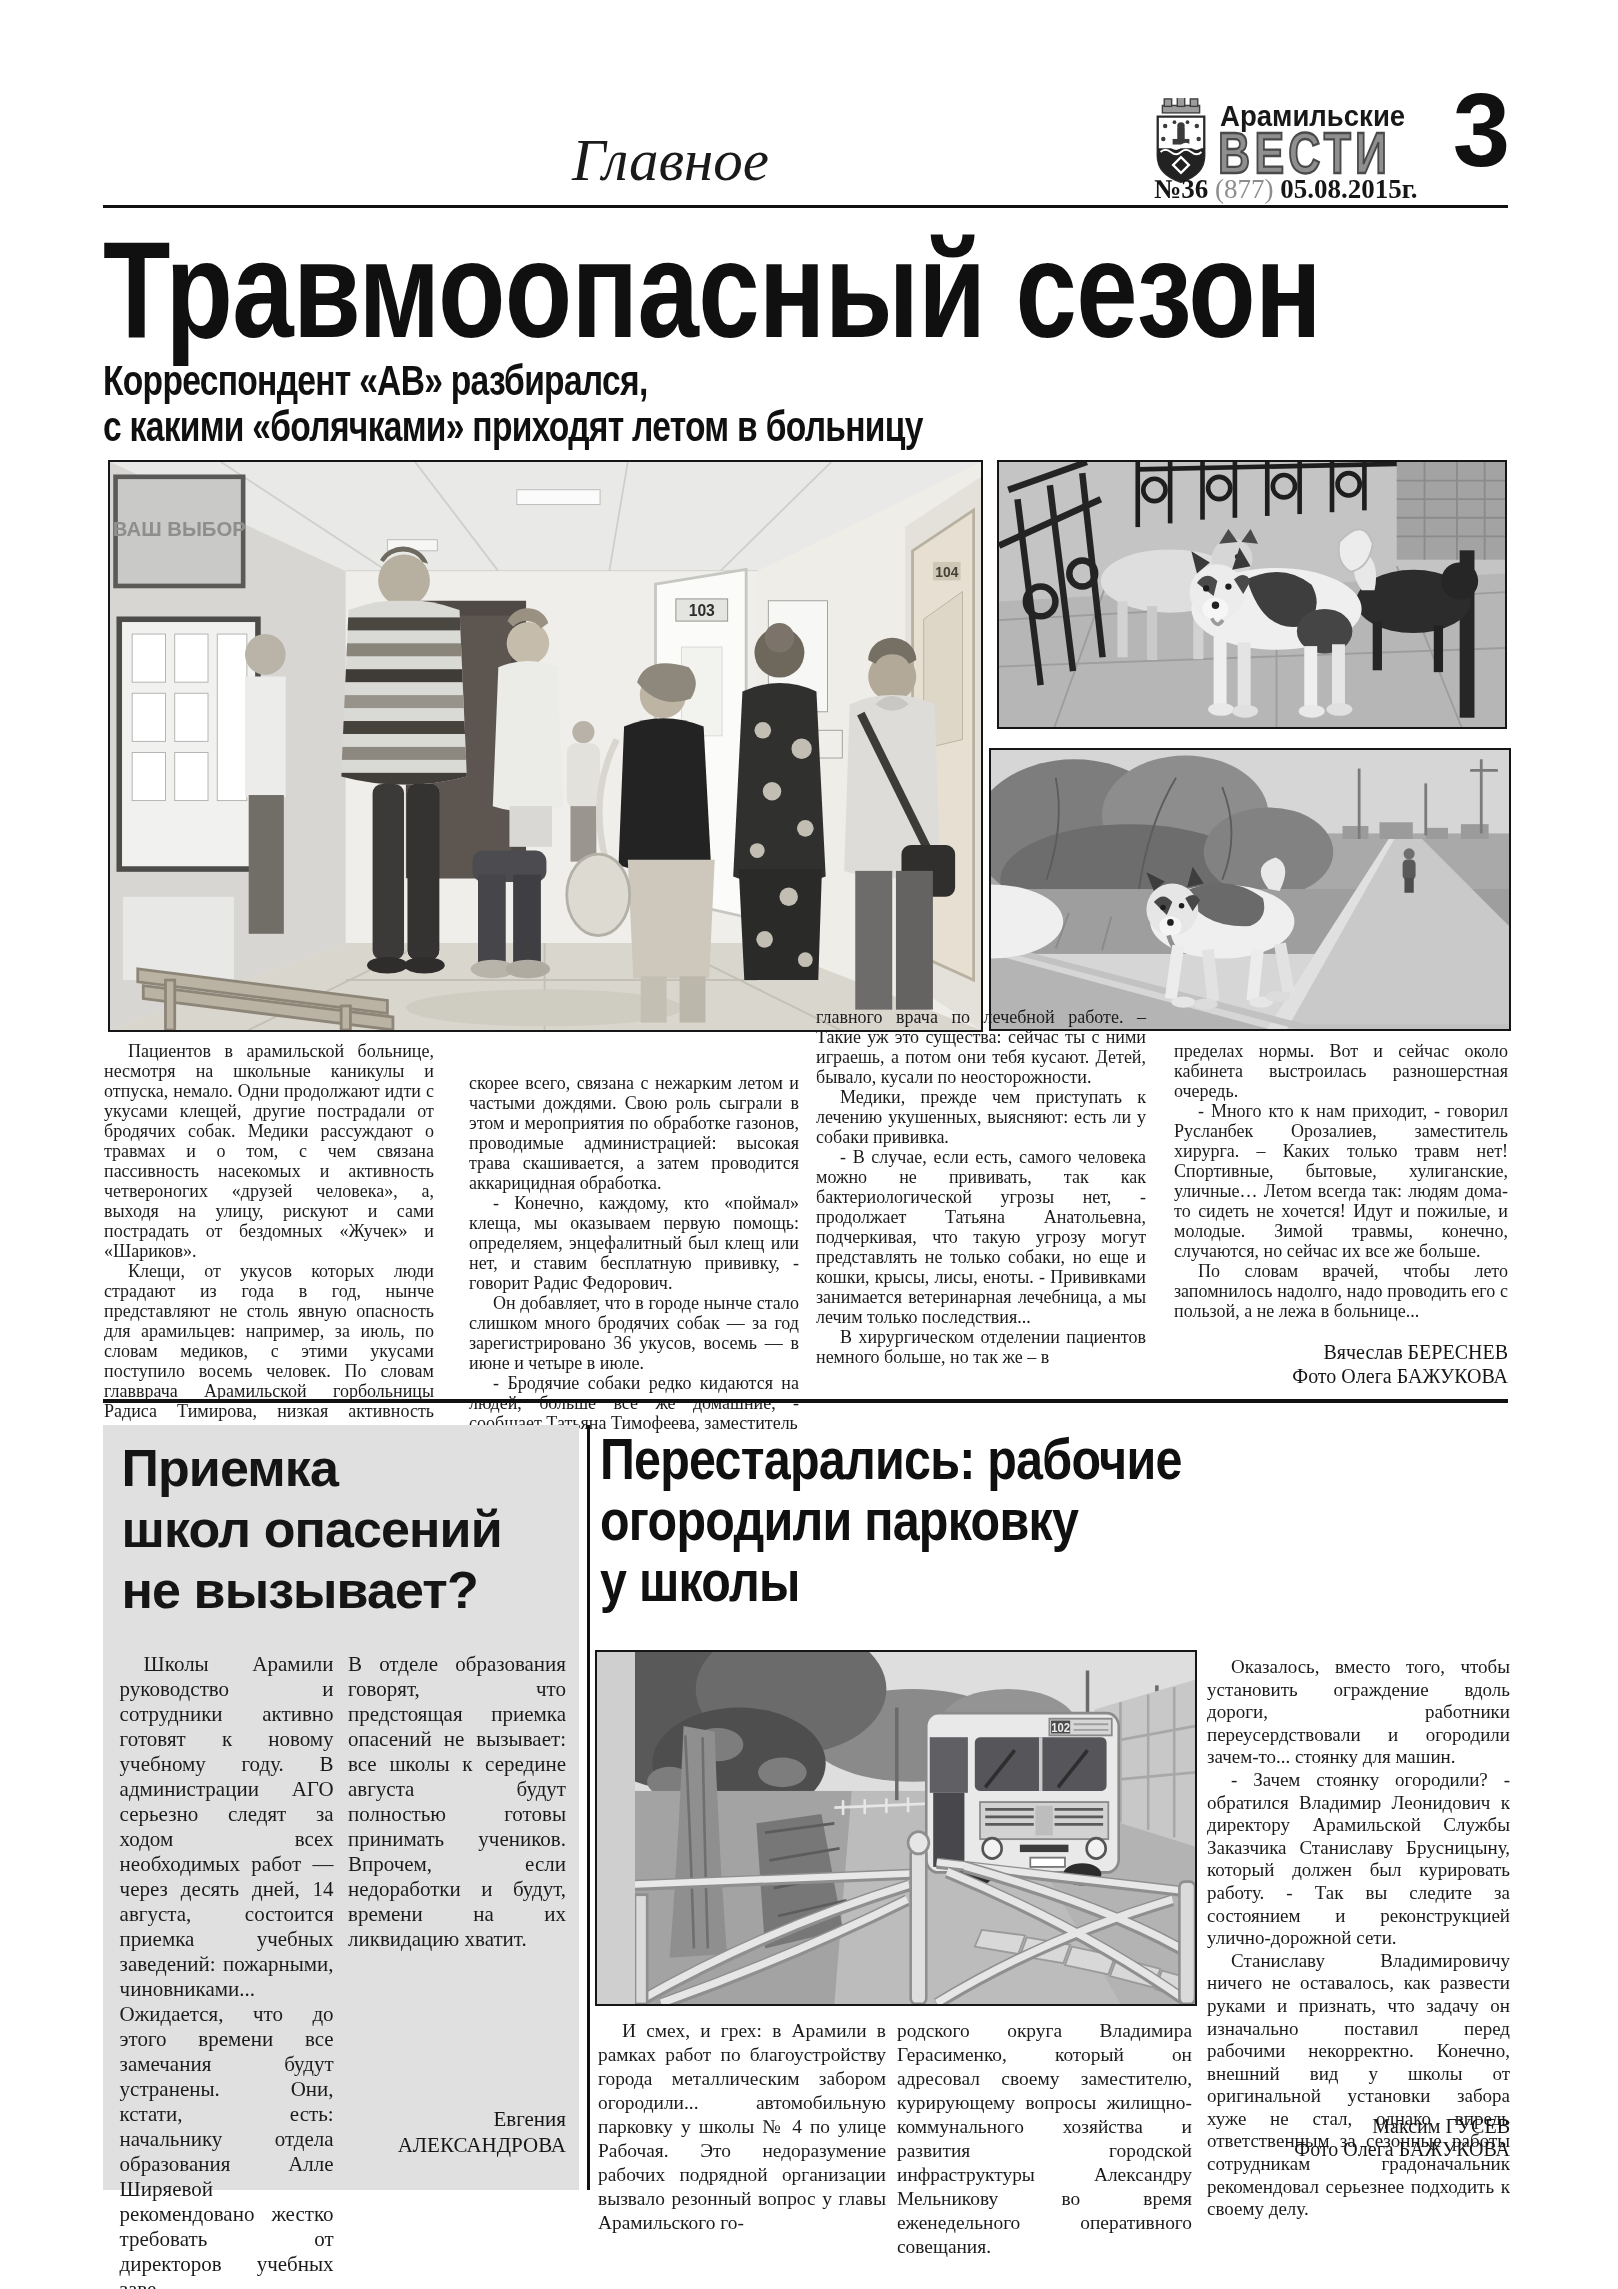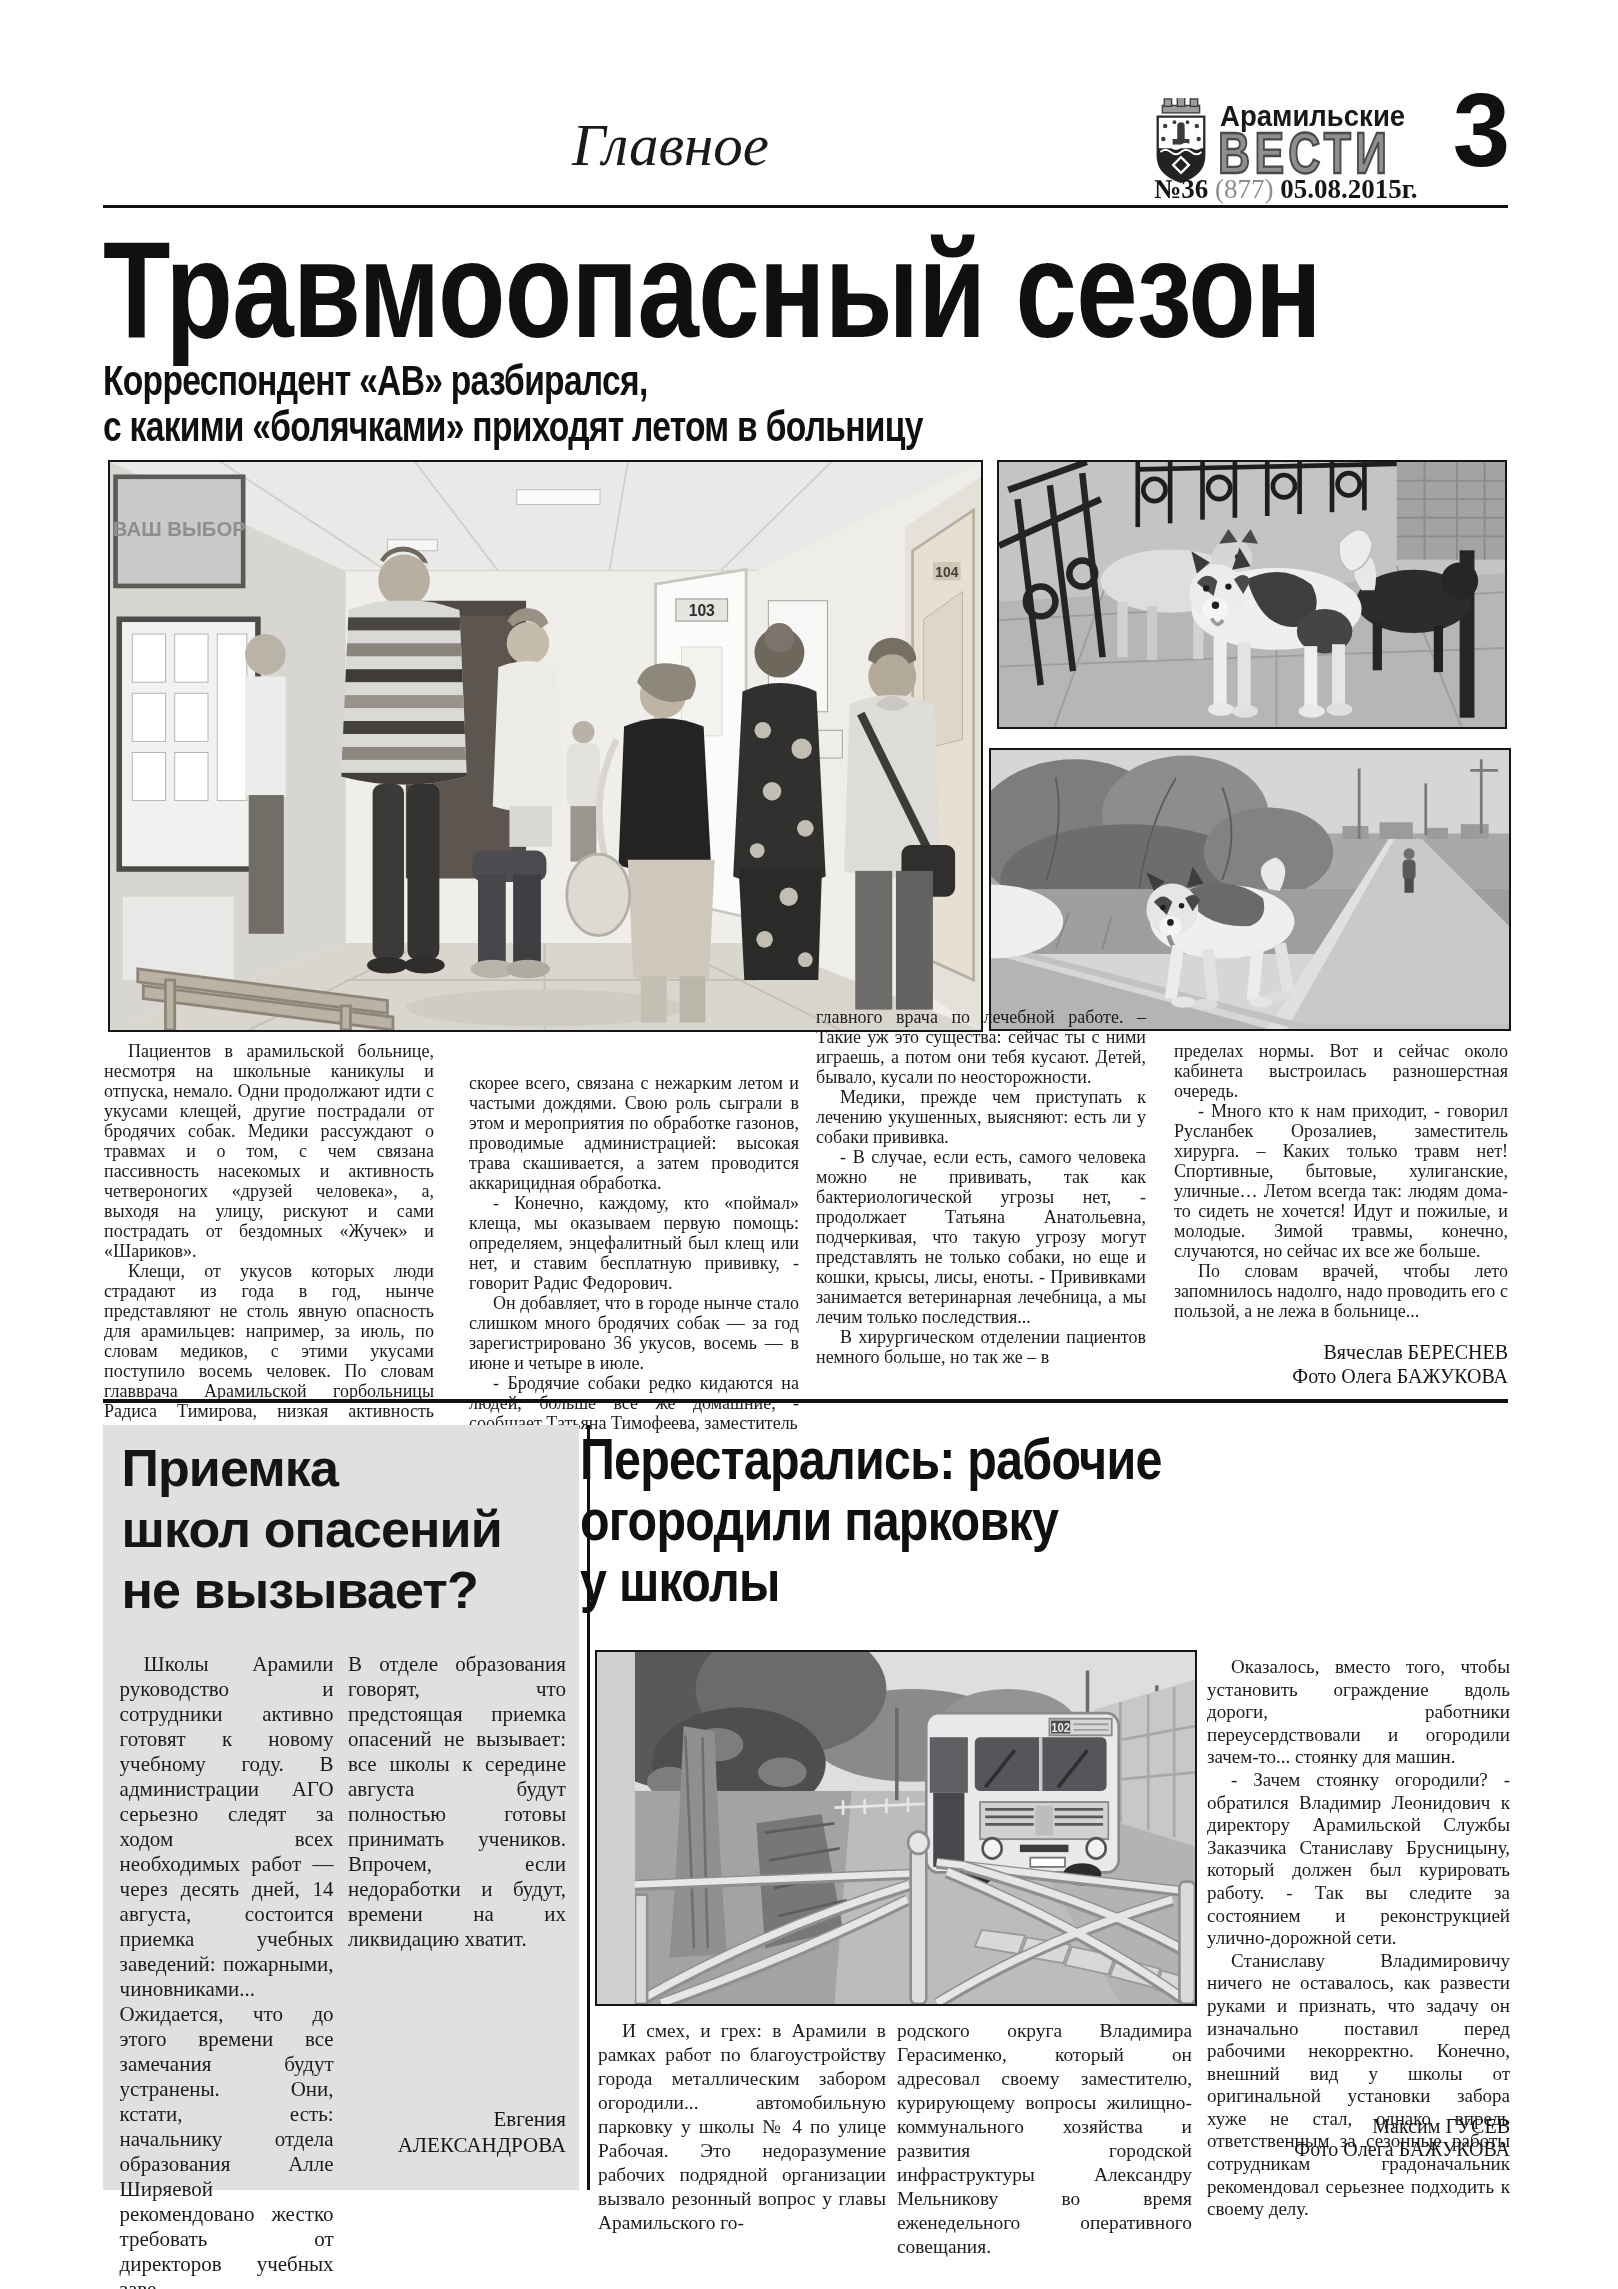--- a/index.html
+++ b/index.html
@@ -39,21 +39,21 @@
   .photo svg{display:block;width:100%;height:100%;}
   .graybox{background:#e0e0e0;}
   .rule-v{background:#111;}
   svg text{font-family:"Liberation Sans",sans-serif;}
 </style>
 </head>
 <body>
 
 <div id="page">
 
-  <div class="abs section-label" style="left:103px;top:111px;width:1135px;text-align:center;">Главное</div>
+  <div class="abs section-label" style="left:103px;top:126px;width:1135px;text-align:center;">Главное</div>
 
   <div class="abs rule-h" style="left:103px;top:205px;width:1405px;height:2.8px;"></div>
 
   <div class="abs" style="left:1154px;top:98px;width:54px;height:85px;">
     <svg viewBox="0 0 58 92">
       <g stroke="#3f3f3f" stroke-width="1.5">
         <rect x="9" y="8" width="40" height="8" fill="#9c9c9c"></rect>
         <rect x="11" y="1" width="8" height="8" fill="#9c9c9c"></rect>
         <rect x="25" y="-1" width="8" height="10" fill="#9c9c9c"></rect>
         <rect x="39" y="1" width="8" height="8" fill="#9c9c9c"></rect>
@@ -462,21 +462,21 @@
         <p class="para">В отделе образования говорят, что предстоящая приемка опасений не вызывает: все школы к середине августа будут полностью готовы принимать учеников. Впрочем, если недоработки и будут, времени на их ликвидацию хватит.</p>
       </div>
     <div class="abs byline" style="left:245px;top:681px;width:218px;font-size:21px;line-height:26px;">
       <div>Евгения</div>
       <div>АЛЕКСАНДРОВА</div>
     </div>
   </div>
 
   <div class="abs rule-v" style="left:587px;top:1425px;width:2.8px;height:765px;"></div>
 
-  <div class="abs" style="left:580px;top:1429px;">
+  <div class="abs" style="left:600px;top:1429px;">
     <div class="cond sec3-title">Перестарались: рабочие</div>
     <div class="cond sec3-title">огородили парковку</div>
     <div class="cond sec3-title">у школы</div>
   </div>
 
   <div class="abs photo" style="left:595px;top:1650px;width:602px;height:356px;padding-left:38px;">
     <svg viewBox="0 0 646 380" preserveAspectRatio="none">
       <rect width="646" height="380" fill="#dedede"></rect>
 
       <ellipse cx="320" cy="90" rx="120" ry="50" fill="#8a8a8a"></ellipse>

